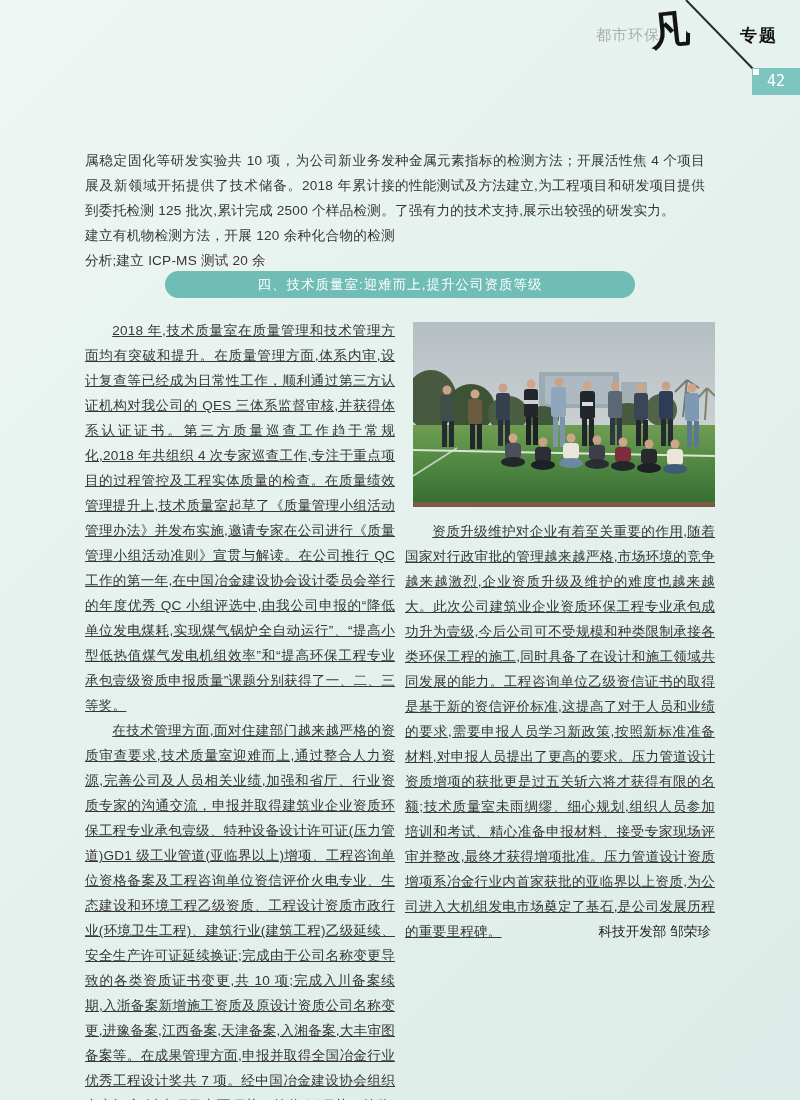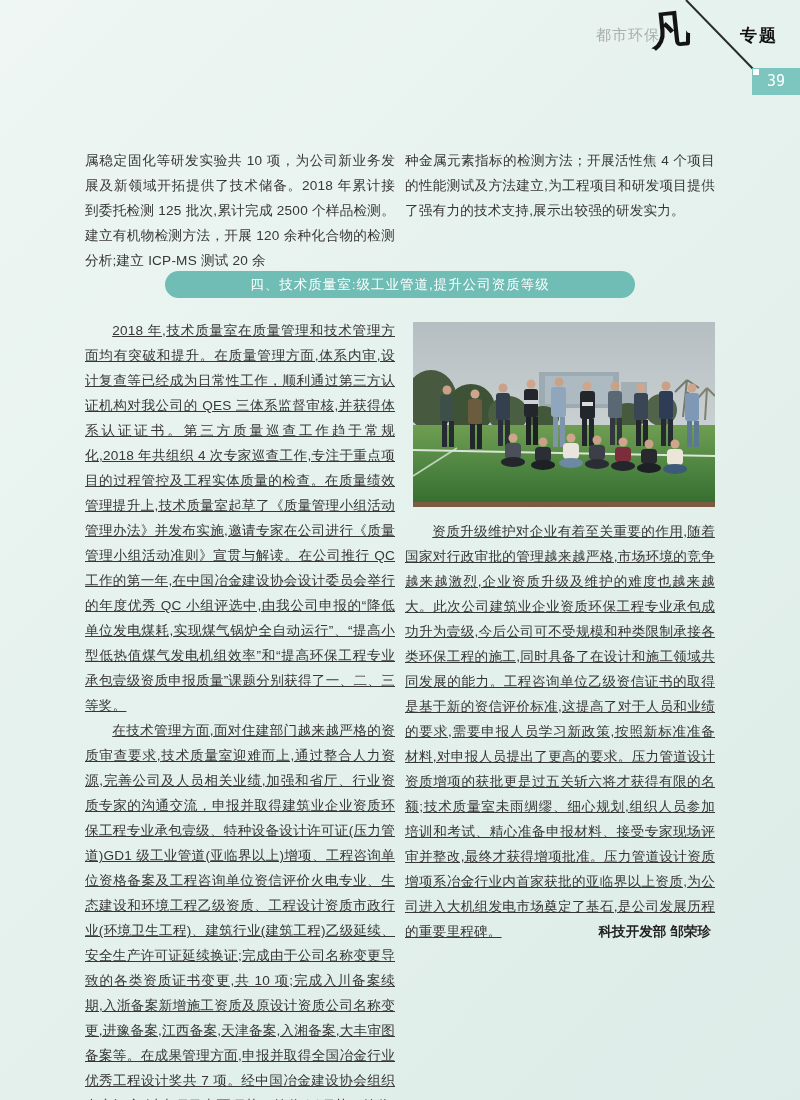--- a/index.html
+++ b/index.html
@@ -36,21 +36,21 @@
   .page-box .num{
     display:block; padding-left:15px; font-size:15px; line-height:27px;
     font-family:"DejaVu Sans Mono",monospace;
   }
   .corner-sq{
     position:absolute; left:1px; top:1px; width:6px; height:6px; background:#fff;
   }
   
   .intro{
     position:absolute; top:148px; left:85px; width:630px;
-    display:flex; gap:10px;
+    display:flex; 
   }
   .intro p{ width:310px; }
   p.body-text{
     font-size:13.6px; line-height:25px; text-align:justify; color:#373737;
     letter-spacing:0.2px;
   }
   p.indent{ text-indent:2em;text-decoration:underline; }
   
   .banner{
     position:absolute; top:271px; left:165px; width:470px; height:27px;
@@ -62,49 +62,49 @@
   .columns{
     position:absolute; top:318px; left:85px; width:630px;
     display:flex; gap:10px;
   }
   .col{ width:310px; }
   .photo{
     width:302px; height:185px; margin:4px 0 12px 8px;
     background:#b9c1c4; overflow:hidden;
   }
   .signature{
-    font-size:13.6px; line-height:25px; font-weight:bold; color:#222;
+    font-size:13.6px; line-height:25px; font-weight:normal; color:#222;
     text-align:right; margin-top:-25px; padding-right:4px;
   }
 </style>
 </head>
 <body>
 
 <div class="page">
 
   <div class="hdr">
     <span class="mag-name">都市环保</span>
     <span class="logo-glyph">凡</span>
     <svg class="hdr-line" width="112" height="78" viewBox="0 0 112 78">
       <line x1="36" y1="0" x2="106" y2="72" stroke="#2b2b2b" stroke-width="2"></line>
     </svg>
     <span class="section-label">专题</span>
     <div class="page-box">
       <span class="corner-sq"></span>
-      <span class="num">39</span>
+      <span class="num">42</span>
     </div>
   </div>
 
   <div class="intro">
     <p class="body-text">属稳定固化等研发实验共 10 项，为公司新业务发展及新领域开拓提供了技术储备。2018 年累计接到委托检测 125 批次,累计完成 2500 个样品检测。建立有机物检测方法，开展 120 余种化合物的检测分析;建立 ICP-MS 测试 20 余</p>
     <p class="body-text">种金属元素指标的检测方法；开展活性焦 4 个项目的性能测试及方法建立,为工程项目和研发项目提供了强有力的技术支持,展示出较强的研发实力。</p>
   </div>
 
   <div class="banner">
-    <span>四、技术质量室:级工业管道,提升公司资质等级</span>
+    <span>四、技术质量室:迎难而上,提升公司资质等级</span>
   </div>
 
   <div class="columns">
 
     <div class="col">
       <p class="body-text indent">2018 年,技术质量室在质量管理和技术管理方面均有突破和提升。在质量管理方面,体系内审,设计复查等已经成为日常性工作，顺利通过第三方认证机构对我公司的 QES 三体系监督审核,并获得体系认证证书。第三方质量巡查工作趋于常规化,2018 年共组织 4 次专家巡查工作,专注于重点项目的过程管控及工程实体质量的检查。在质量绩效管理提升上,技术质量室起草了《质量管理小组活动管理办法》并发布实施,邀请专家在公司进行《质量管理小组活动准则》宣贯与解读。在公司推行 QC 工作的第一年,在中国冶金建设协会设计委员会举行的年度优秀 QC 小组评选中,由我公司申报的“降低单位发电煤耗,实现煤气锅炉全自动运行”、“提高小型低热值煤气发电机组效率”和“提高环保工程专业承包壹级资质申报质量”课题分别获得了一、二、三等奖。</p>
       <p class="body-text indent">在技术管理方面,面对住建部门越来越严格的资质审查要求,技术质量室迎难而上,通过整合人力资源,完善公司及人员相关业绩,加强和省厅、行业资质专家的沟通交流，申报并取得建筑业企业资质环保工程专业承包壹级、特种设备设计许可证(压力管道)GD1 级工业管道(亚临界以上)增项、工程咨询单位资格备案及工程咨询单位资信评价火电专业、生态建设和环境工程乙级资质、工程设计资质市政行业(环境卫生工程)、建筑行业(建筑工程)乙级延续、安全生产许可证延续换证;完成由于公司名称变更导致的各类资质证书变更,共 10 项;完成入川备案续期,入浙备案新增施工资质及原设计资质公司名称变更,进豫备案,江西备案,天津备案,入湘备案,大丰审图备案等。在成果管理方面,申报并取得全国冶金行业优秀工程设计奖共 7 项。经中国冶金建设协会组织专家评审,以上项目中两项获一等奖,三项获二等奖,两项获三等奖。</p>
     </div>
 
     <div class="col">

